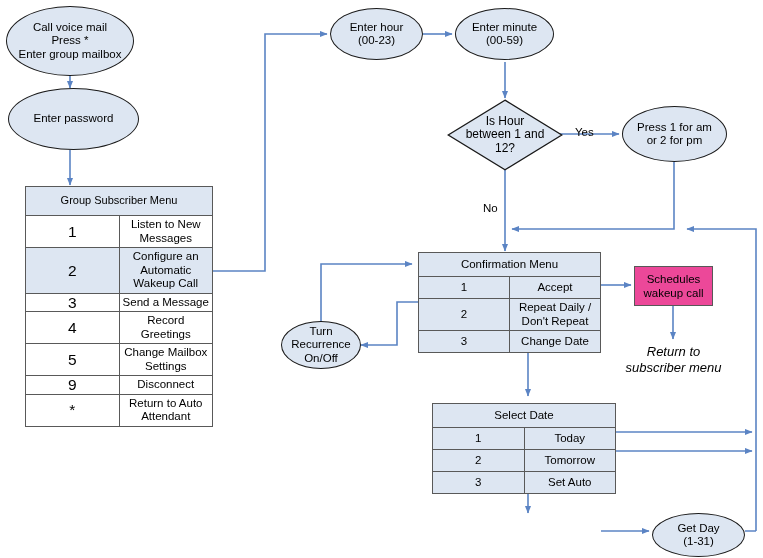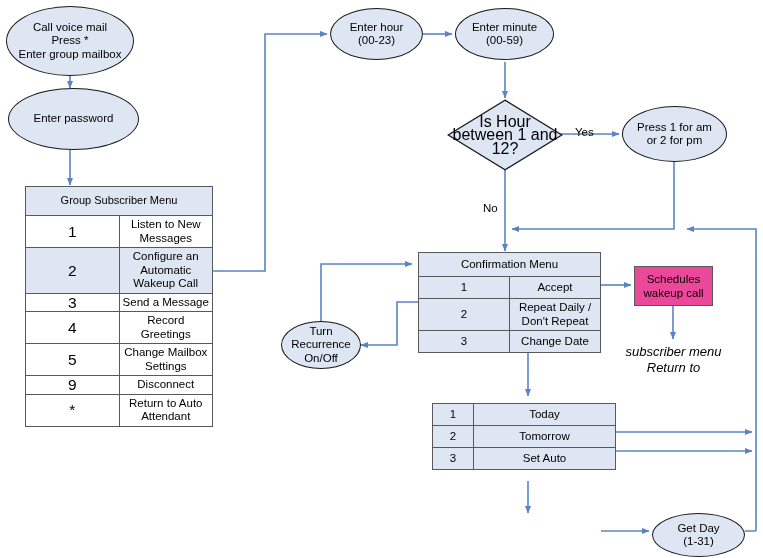--- a/index.html
+++ b/index.html
@@ -56,21 +56,21 @@
   }
   .diamond-label {
     position: absolute;
     left: 0; top: 0;
     width: 100%;
     height: 100%;
     display: flex;
     align-items: center;
     justify-content: center;
     text-align: center;
-    font-size: 16px;
+    font-size: 12px;
     line-height: 13.5px;
     color: #000;
   }
   
   .procbox {
     border: 1.4px solid #585858;
     background: #ec4899;
     display: flex;
     align-items: center;
     justify-content: center;
@@ -300,35 +300,38 @@
   </table>
 
   <div class="node procbox" style="left:634px; top:266px; width:79px; height:40px;">
     <div>
       <div>Schedules</div>
       <div>wakeup call</div>
     </div>
   </div>
 
   <div class="note" style="left:608px; top:344px; width:131px;">
+    <div>Return to</div>
     <div>subscriber menu</div>
-    <div>Return to</div>
   </div>
 
   <div class="node oval" style="left:281px; top:321px; width:80px; height:48px;">
     <div>
       <div>Turn</div>
       <div>Recurrence</div>
       <div>On/Off</div>
     </div>
   </div>
 
   <table class="menu" id="date-menu" style="left:432px; top:403px; width:184px;">
     <tbody>
       <tr>
+        <td class="hdr" colspan="2">Select Date</td>
+      </tr>
+      <tr>
         <td class="key">1</td>
         <td>Today</td>
       </tr>
       <tr>
         <td class="key">2</td>
         <td>Tomorrow</td>
       </tr>
       <tr>
         <td class="key">3</td>
         <td>Set Auto</td>

